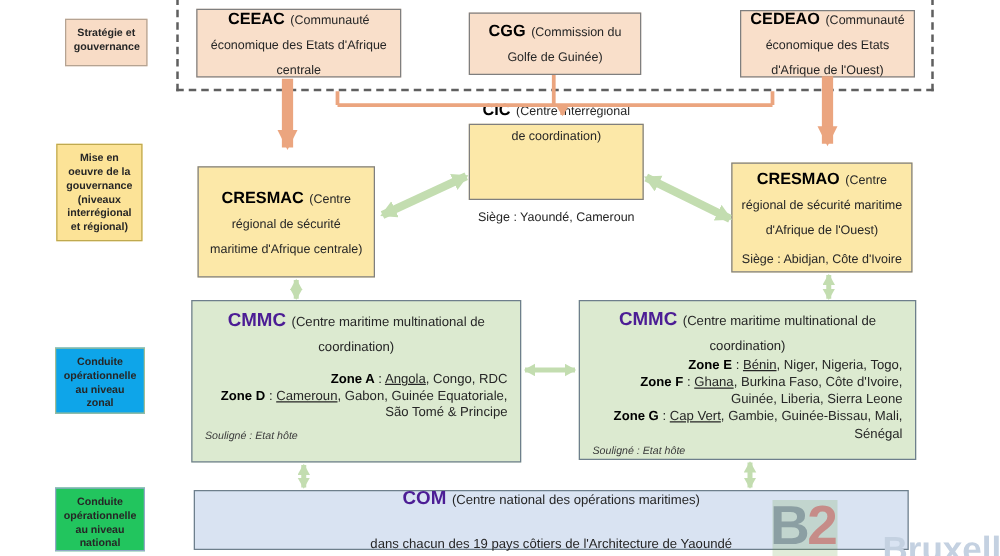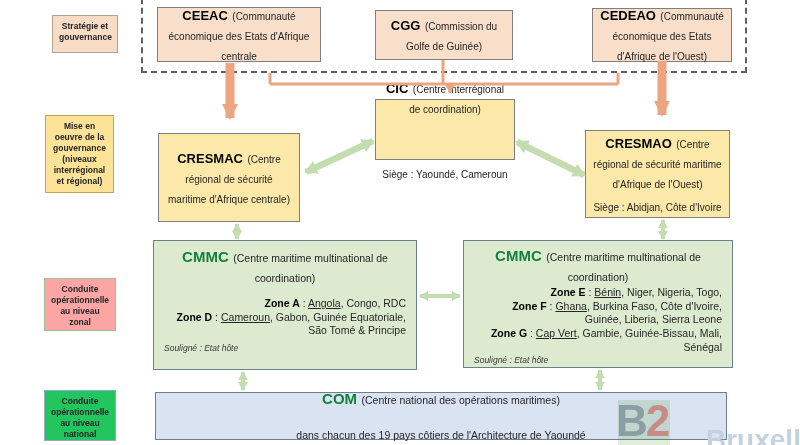--- a/index.html
+++ b/index.html
@@ -8,21 +8,21 @@
     font-family:"Liberation Sans", sans-serif;color:#262626;overflow:hidden;
   }
   .box{position:absolute;border:1px solid #7f7f7f;box-sizing:border-box;
        display:flex;flex-direction:column;justify-content:center;
        text-align:center;padding:3px 6px;line-height:1.25;}
   .peach{background:#f9dfca;}
   .yellow{background:#fce8a8;}
   .green{background:#dcead0;border-color:#6e7f8c;}
   .blue{background:#d9e3f2;border-color:#6e7f8c;}
   .acr{font-weight:bold;color:#000;font-size:13px;}
-  .acr-lg{font-weight:bold;color:#15803d;font-size:15px;}
+  .acr-lg{font-weight:bold;color:#4c1d95;font-size:15px;}
   .sub{font-size:10px;}
   .sub-md{font-size:10.5px;}
   .siege{font-size:10px;margin-top:9px;}
   .rail{position:absolute;box-sizing:border-box;padding:5px 6px;
         font-size:8.5px;font-weight:bold;line-height:1.3;text-align:center;}
   .dashedframe{position:absolute;border:2px dashed #5f5f5f;box-sizing:border-box;}
   .zone{font-size:10.5px;text-align:right;line-height:1.3;}
   .zone b{color:#000;}
   .note{font-size:8.5px;font-style:italic;text-align:left;margin-top:5px;color:#3a3a3a;}
   .cmmc-head{text-align:center;}
@@ -33,21 +33,21 @@
   .wm-2{color:rgba(204,51,51,0.45);}
   .wm-brux{position:absolute;font-size:28px;font-weight:bold;color:#c4d1e1;line-height:1;}
 </style>
 </head>
 <body>
 
 <div id="canvas">
 
   <div class="rail" style="left:52px;top:15px;width:66px;height:38px;background:#f8dcc6;border:1px solid #b5a392;">Stratégie et gouvernance</div>
   <div class="rail" style="left:45px;top:115px;width:69px;height:78px;background:#fce397;border:1px solid #bfa94f;">Mise en oeuvre de la gouvernance (niveaux interrégional et régional)</div>
-  <div class="rail" style="left:44px;top:278px;width:72px;height:53px;background:#fca5a5;border:1px solid #a4bd93;">Conduite opérationnelle au niveau zonal</div>
+  <div class="rail" style="left:44px;top:278px;width:72px;height:53px;background:#0ea5e9;border:1px solid #a4bd93;">Conduite opérationnelle au niveau zonal</div>
   <div class="rail" style="left:44px;top:390px;width:72px;height:51px;background:#22c55e;border:1px solid #93a9c8;">Conduite opérationnelle au niveau national</div>
 
   <div class="dashedframe" style="left:141px;top:-2px;width:606px;height:75px;"></div>
 
   <div class="box peach" style="left:157px;top:7px;width:164px;height:55px;">
     <div>
       <span class="acr">CEEAC</span>
       <span class="sub">(Communauté économique des Etats d'Afrique centrale</span>
     </div>
   </div>

